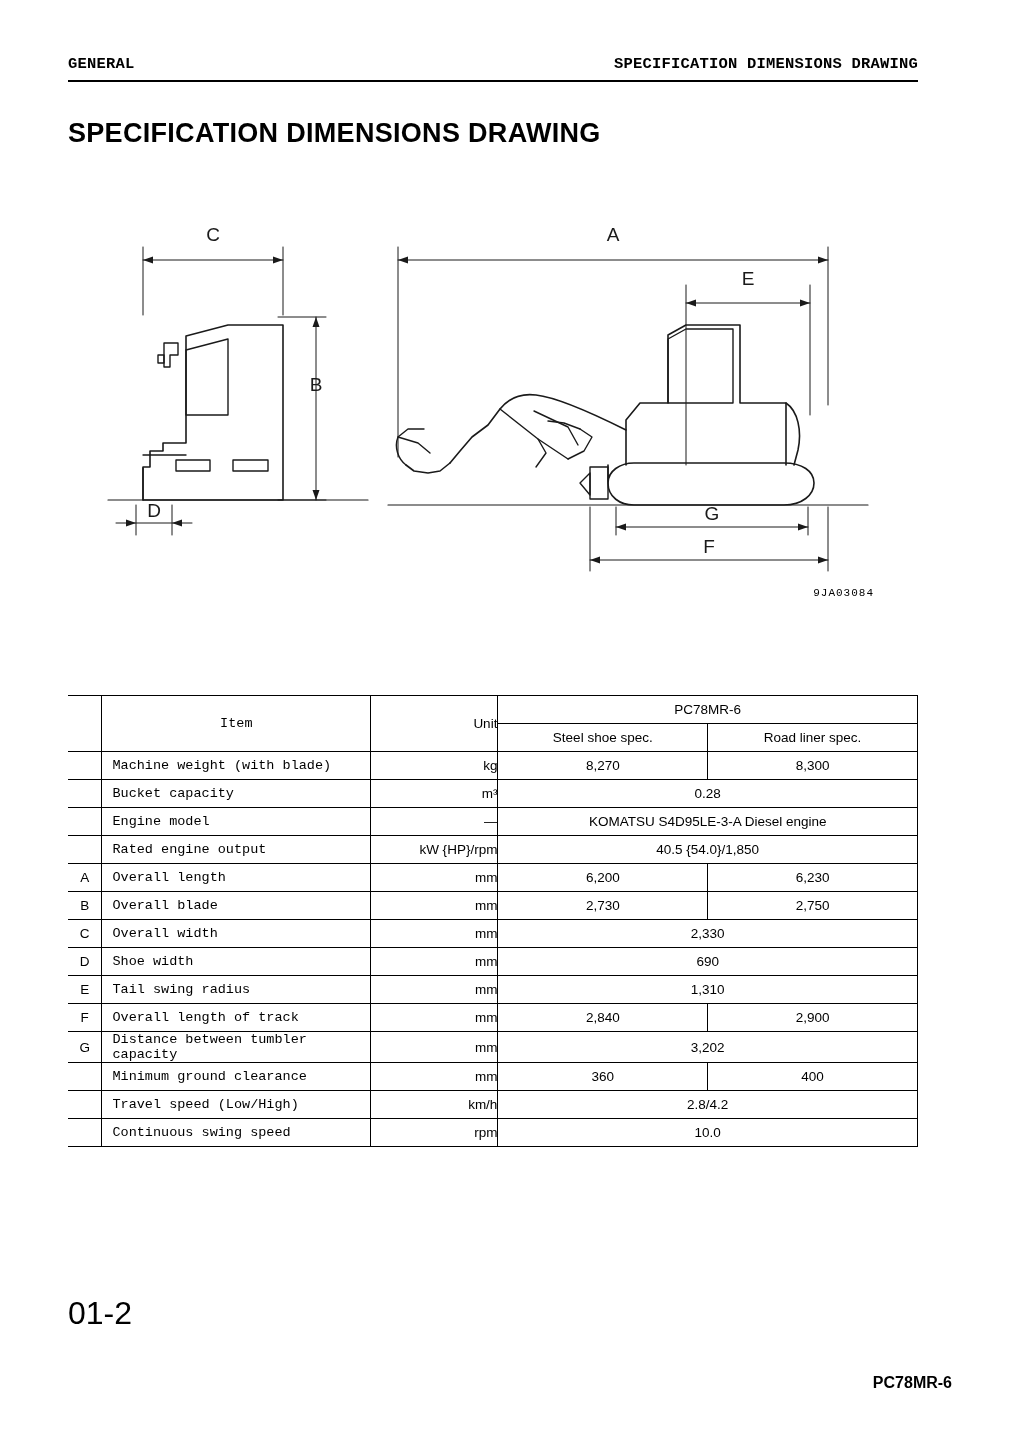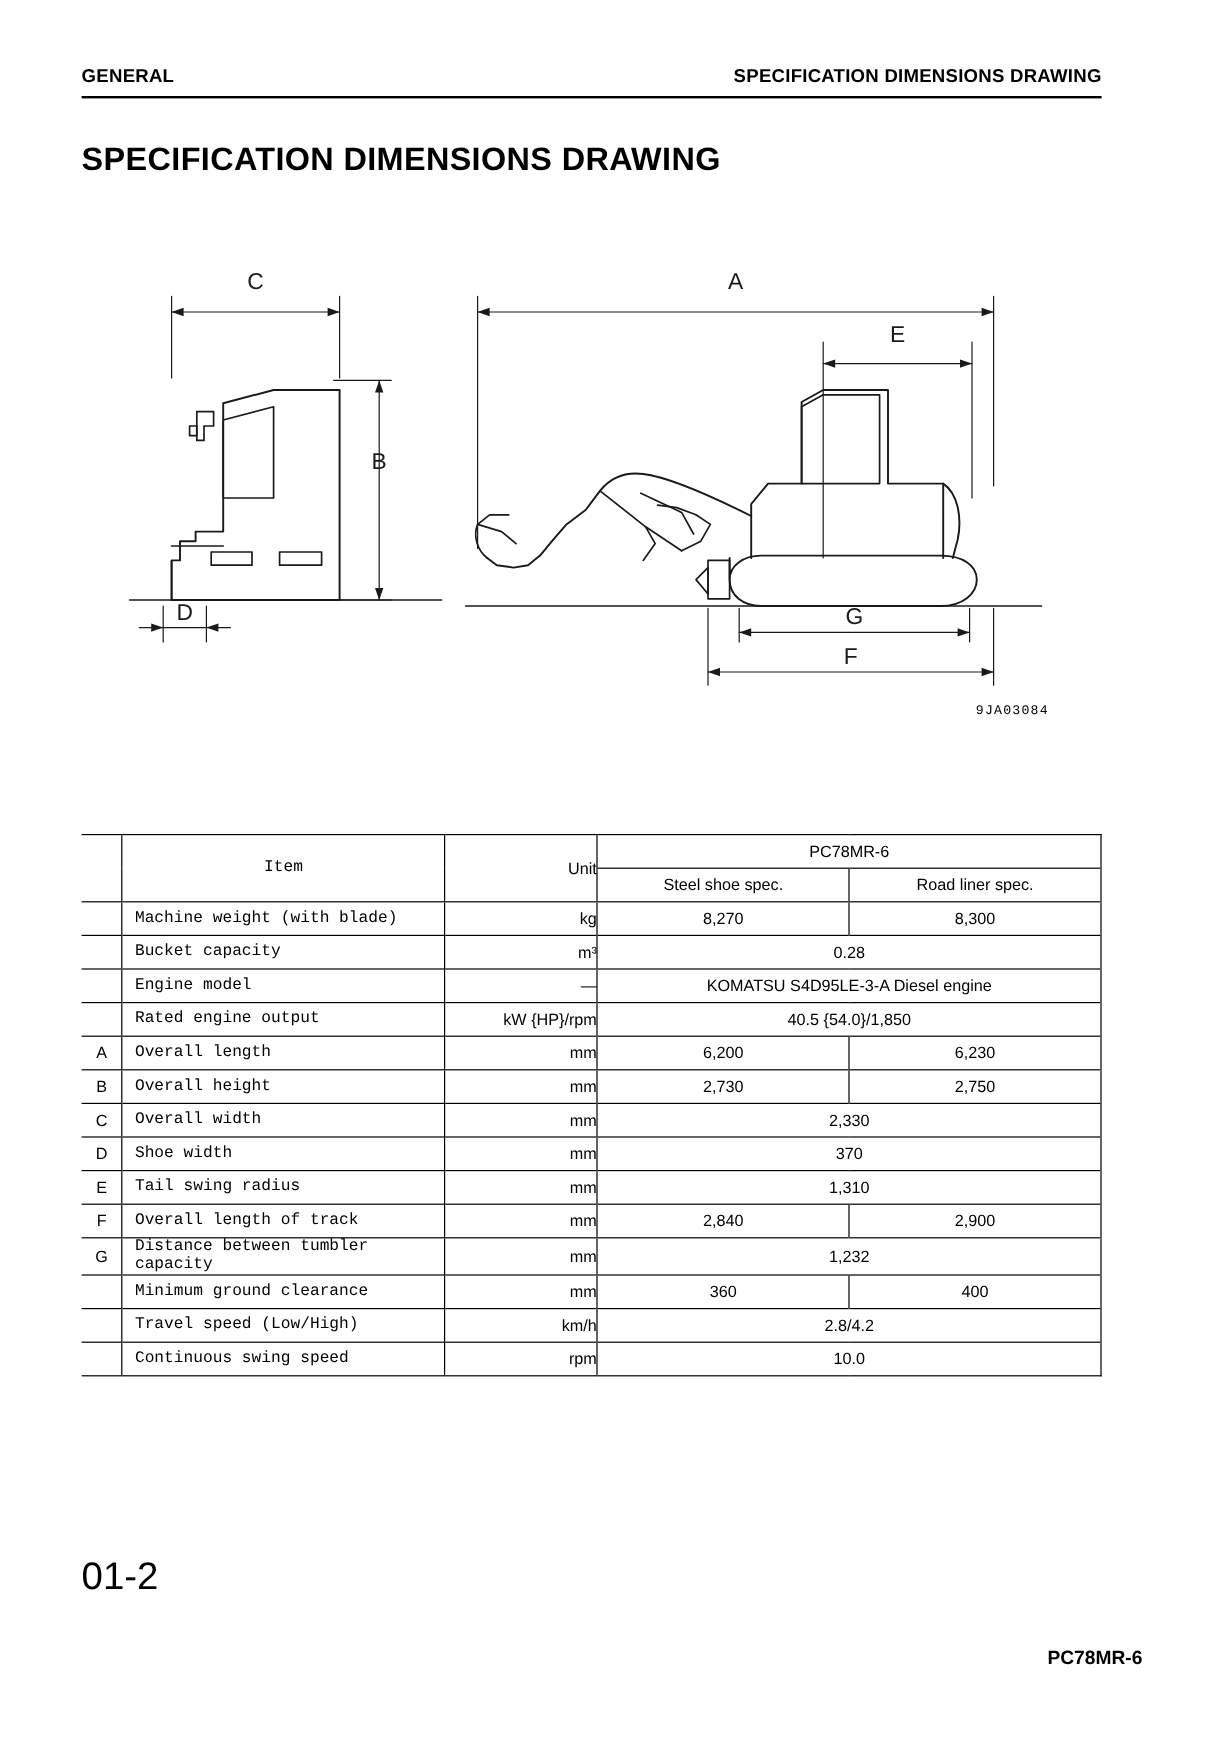--- a/index.html
+++ b/index.html
@@ -26,20 +26,21 @@
     position: absolute;
     left: 68px;
     top: 55px;
     width: 850px;
     display: flex;
     justify-content: space-between;
     align-items: flex-end;
     font-size: 15.5px;
     font-weight: bold;
     letter-spacing: 0.2px;
+    font-family: Liberation Mono, monospace;
   }
   .header-rule {
     position: absolute;
     left: 68px;
     top: 80px;
     width: 850px;
     height: 2px;
     background: #000;
   }
 
@@ -279,55 +280,55 @@
         </tr>
         <tr>
           <td class="col-letter bt">A</td>
           <td class="col-item bt bl">Overall length</td>
           <td class="col-unit bt bl">mm</td>
           <td class="col-v1 bt bl">6,200</td>
           <td class="col-v2 bt bl br">6,230</td>
         </tr>
         <tr>
           <td class="col-letter bt">B</td>
-          <td class="col-item bt bl">Overall height</td>
+          <td class="col-item bt bl">Overall blade</td>
           <td class="col-unit bt bl">mm</td>
           <td class="col-v1 bt bl">2,730</td>
           <td class="col-v2 bt bl br">2,750</td>
         </tr>
         <tr>
           <td class="col-letter bt">C</td>
           <td class="col-item bt bl">Overall width</td>
           <td class="col-unit bt bl">mm</td>
           <td class="col-span2 bt bl br" colspan="2">2,330</td>
         </tr>
         <tr>
           <td class="col-letter bt">D</td>
           <td class="col-item bt bl">Shoe width</td>
           <td class="col-unit bt bl">mm</td>
-          <td class="col-span2 bt bl br" colspan="2">370</td>
+          <td class="col-span2 bt bl br" colspan="2">690</td>
         </tr>
         <tr>
           <td class="col-letter bt">E</td>
           <td class="col-item bt bl">Tail swing radius</td>
           <td class="col-unit bt bl">mm</td>
           <td class="col-span2 bt bl br" colspan="2">1,310</td>
         </tr>
         <tr>
           <td class="col-letter bt">F</td>
           <td class="col-item bt bl">Overall length of track</td>
           <td class="col-unit bt bl">mm</td>
           <td class="col-v1 bt bl">2,840</td>
           <td class="col-v2 bt bl br">2,900</td>
         </tr>
         <tr>
           <td class="col-letter bt">G</td>
           <td class="col-item bt bl">Distance between tumbler capacity</td>
           <td class="col-unit bt bl">mm</td>
-          <td class="col-span2 bt bl br" colspan="2">1,232</td>
+          <td class="col-span2 bt bl br" colspan="2">3,202</td>
         </tr>
         <tr>
           <td class="col-letter bt"></td>
           <td class="col-item bt bl">Minimum ground clearance</td>
           <td class="col-unit bt bl">mm</td>
           <td class="col-v1 bt bl">360</td>
           <td class="col-v2 bt bl br">400</td>
         </tr>
         <tr>
           <td class="col-letter bt"></td>

